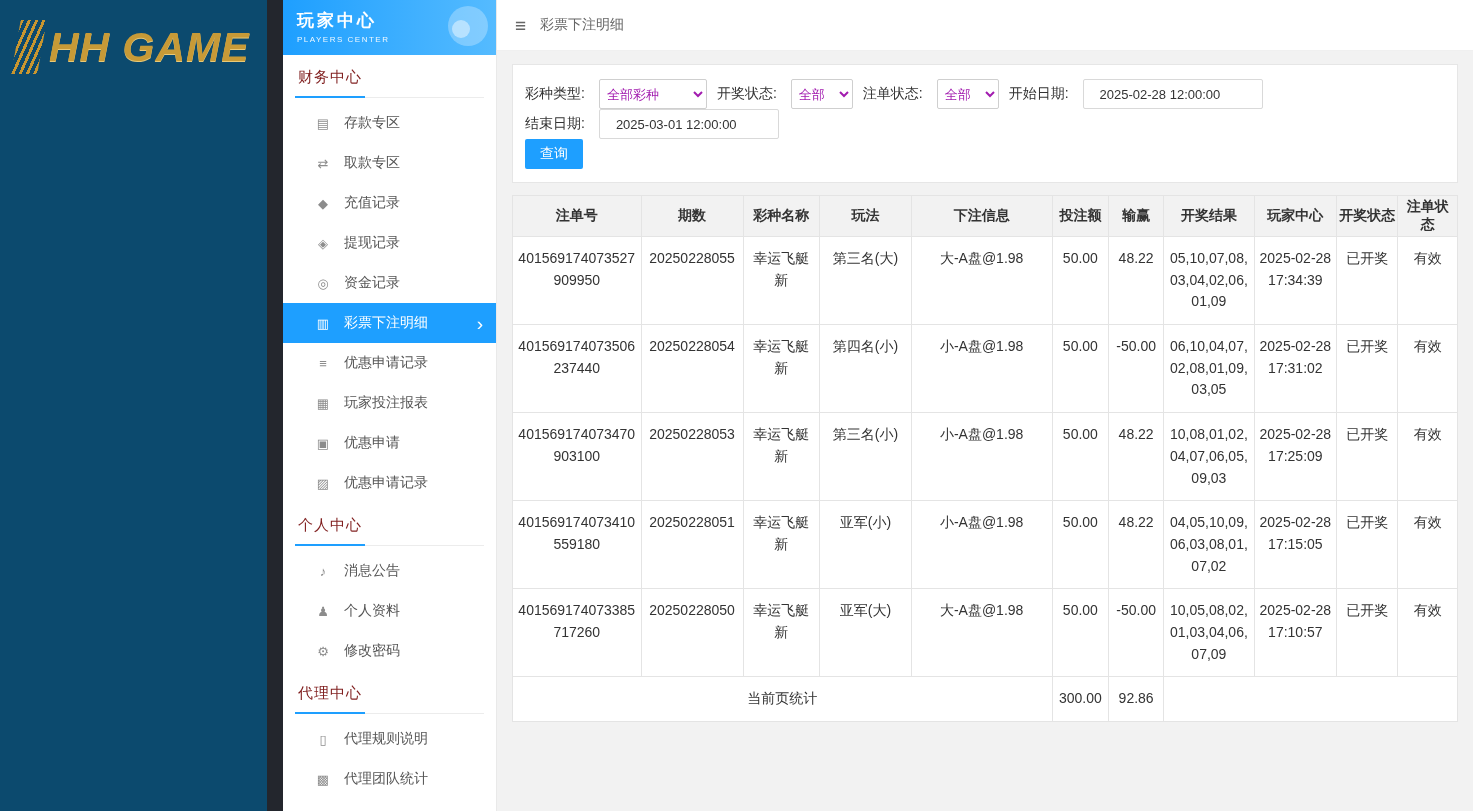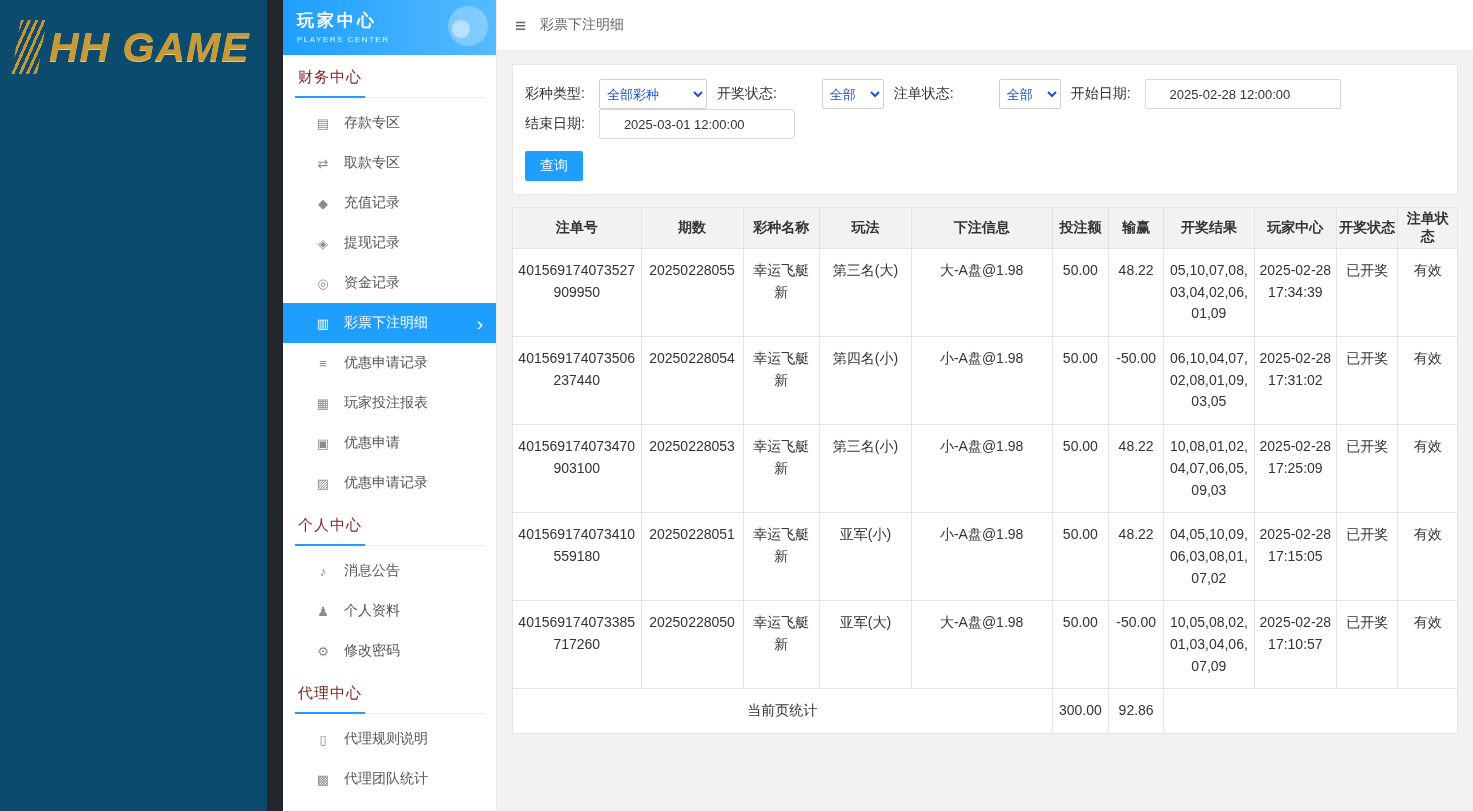--- a/index.html
+++ b/index.html
@@ -40,26 +40,26 @@
   .main{flex:1;min-width:0;background:#f2f2f2;display:flex;flex-direction:column;}
   .topbar{height:50px;flex:none;background:#fff;border-bottom:1px solid #f0f0f0;display:flex;align-items:center;gap:14px;padding:0 18px;}
   .hamburger{font-size:19px;color:#666;cursor:pointer;line-height:1;}
   .topbar-title{font-size:14px;color:#666;}
   .content{padding:13px 15px;flex:1;overflow:hidden;}
   
   .filter-card{background:#fff;border:1px solid #e6e6e6;padding:14px 12px 13px;margin-bottom:12px;}
   .filter-row{display:flex;align-items:center;flex-wrap:wrap;font-size:14px;color:#333;}
   .fgroup{display:flex;align-items:center;margin-right:10px;gap:14px;}
   .fgroup label{white-space:nowrap;}
-  select{height:30px;border:1px solid #cfcfcf;border-radius:2px;background:#fff;font-size:13px;color:#1d4ed8;padding:0 3px;
+  select{height:30px;border:1px solid #cfcfcf;border-radius:2px;background:#fff;font-size:13px;color:#a21caf;padding:0 3px;
     font-family:"Liberation Sans","DejaVu Sans",sans-serif;}
-  .sel-type{width:108px;}.sel-small{width:62px;margin-left:31px;}
-  .date-input{height:28px;width:146px;border:1px solid #d9d9d9;border-radius:2px;padding:0 24px;font-size:13px;color:#333;
+  .sel-type{width:108px;}.sel-small{width:62px;}
+  .date-input{height:28px;width:146px;border:1px solid #d9d9d9;border-radius:2px;padding:0 16px;font-size:13px;color:#333;
     font-family:"Liberation Sans","DejaVu Sans",sans-serif;}
-  .filter-actions{margin-top:12px;}
+  .filter-actions{}
   .btn{background:var(--accent,#1e9fff);color:#fff;border:none;height:30px;padding:0 15px;font-size:14px;border-radius:2px;cursor:pointer;
     font-family:"Liberation Sans","DejaVu Sans",sans-serif;}
   
   .table-card{background:#fff;}
   table{width:100%;border-collapse:collapse;table-layout:fixed;background:#fff;font-size:14px;color:#333;}
   th,td{border:1px solid #e4e4e4;text-align:center;word-break:break-all;}
   th{background:#f2f2f2;height:40px;font-weight:bold;font-size:14px;padding:0 2px;color:#333;}
   td{padding:11px 4px;vertical-align:top;line-height:1.55;}
   tr.summary td{vertical-align:middle;padding:11px 4px;}
 </style>

